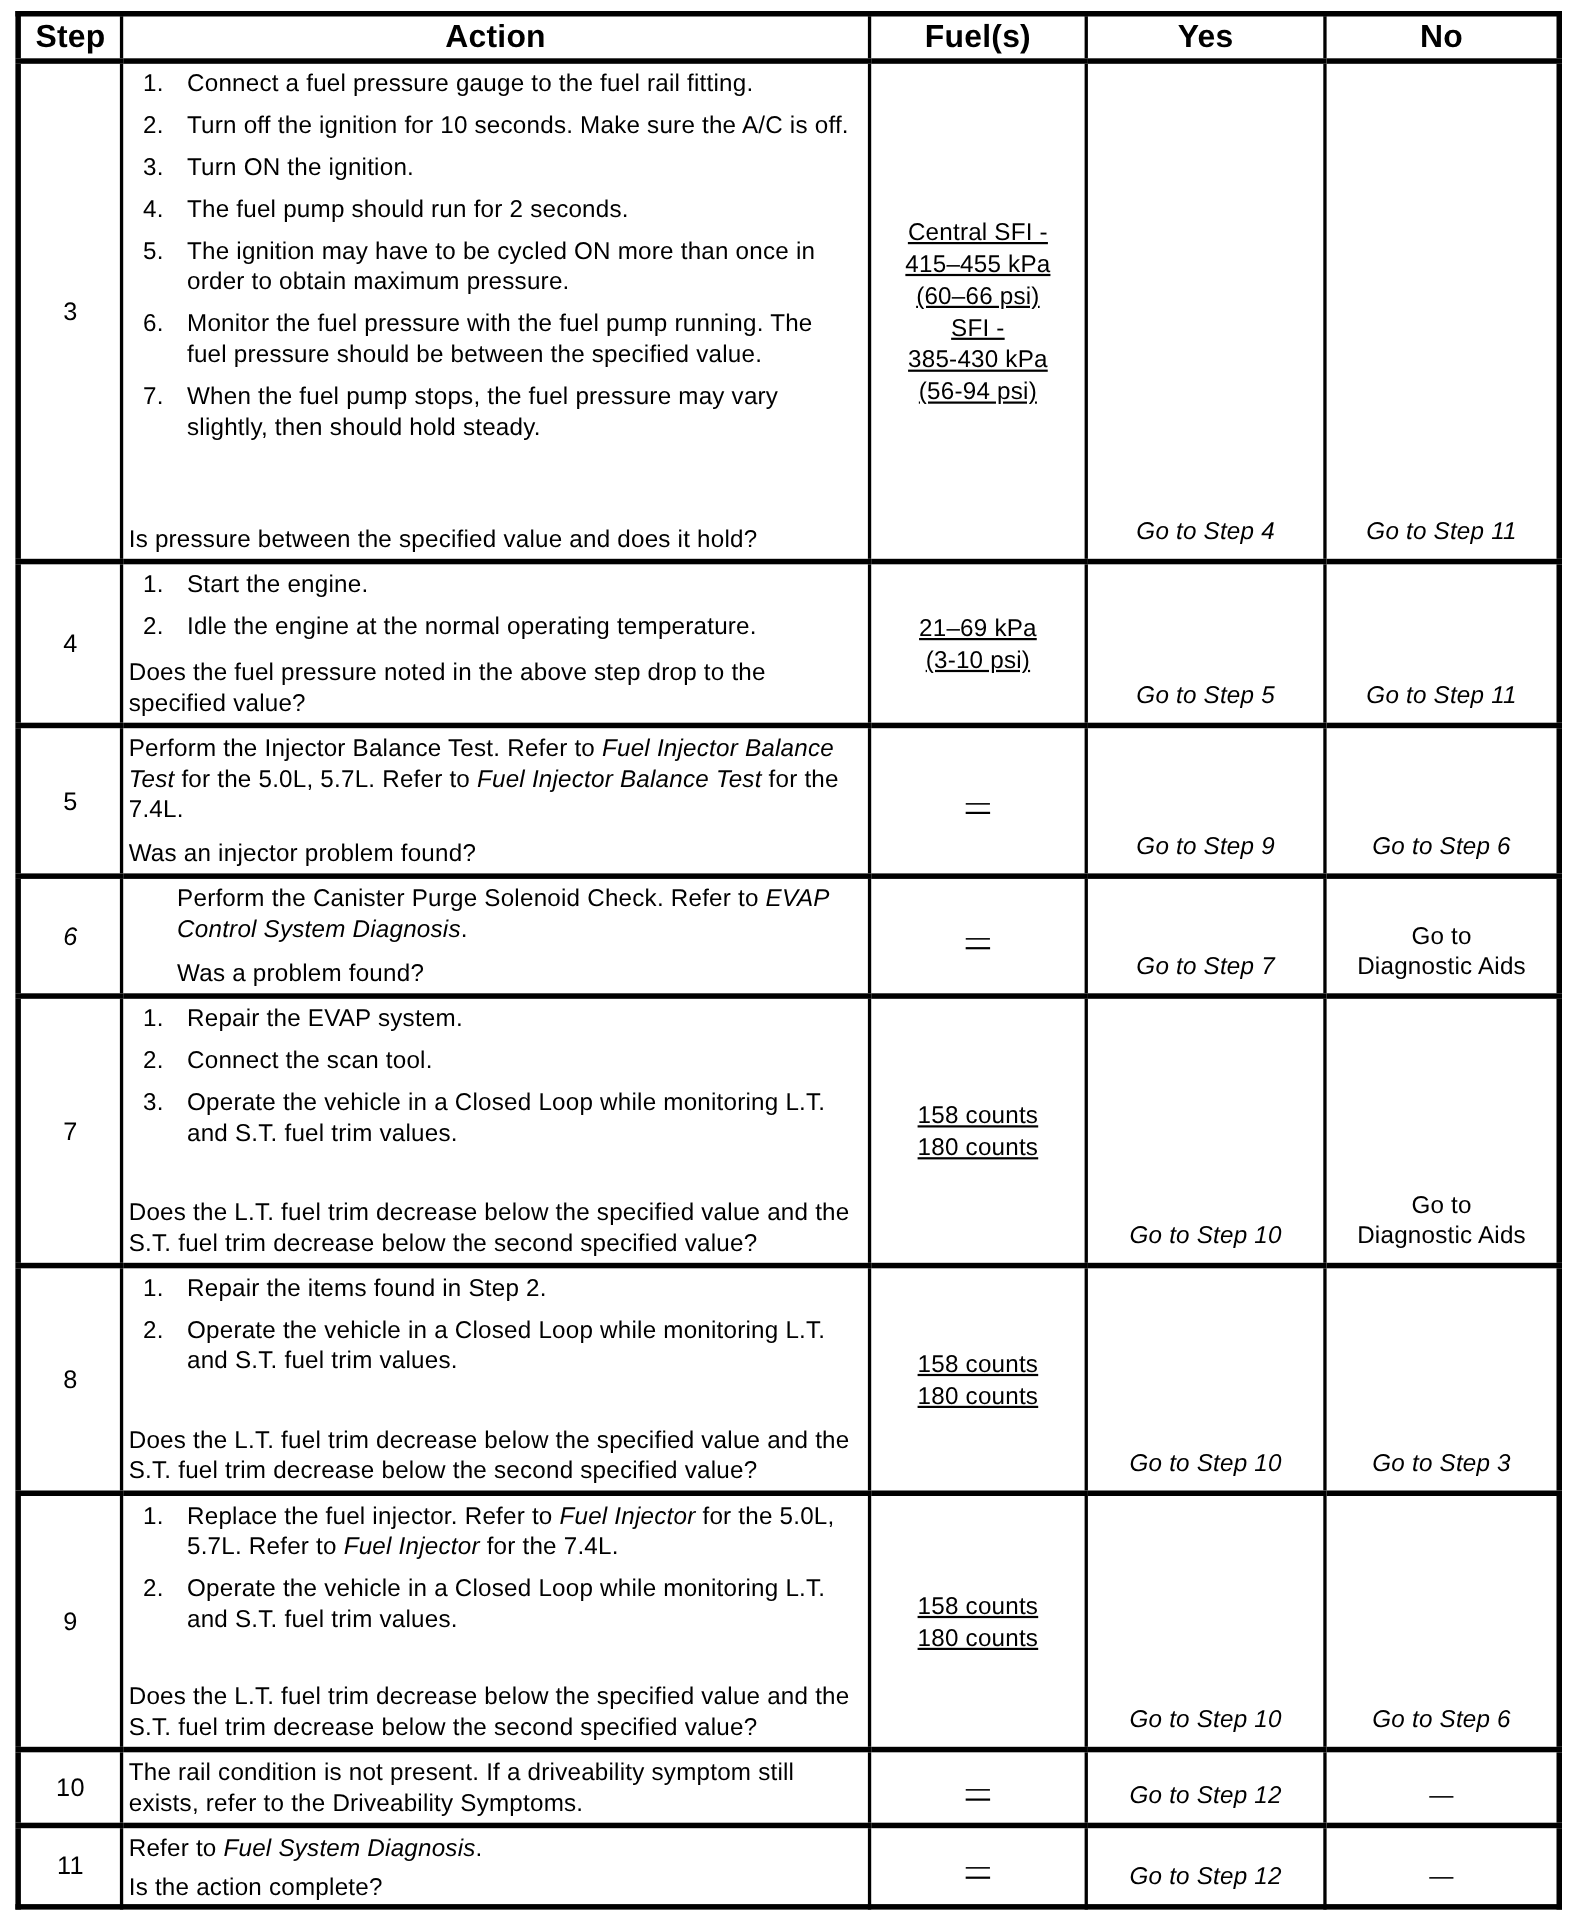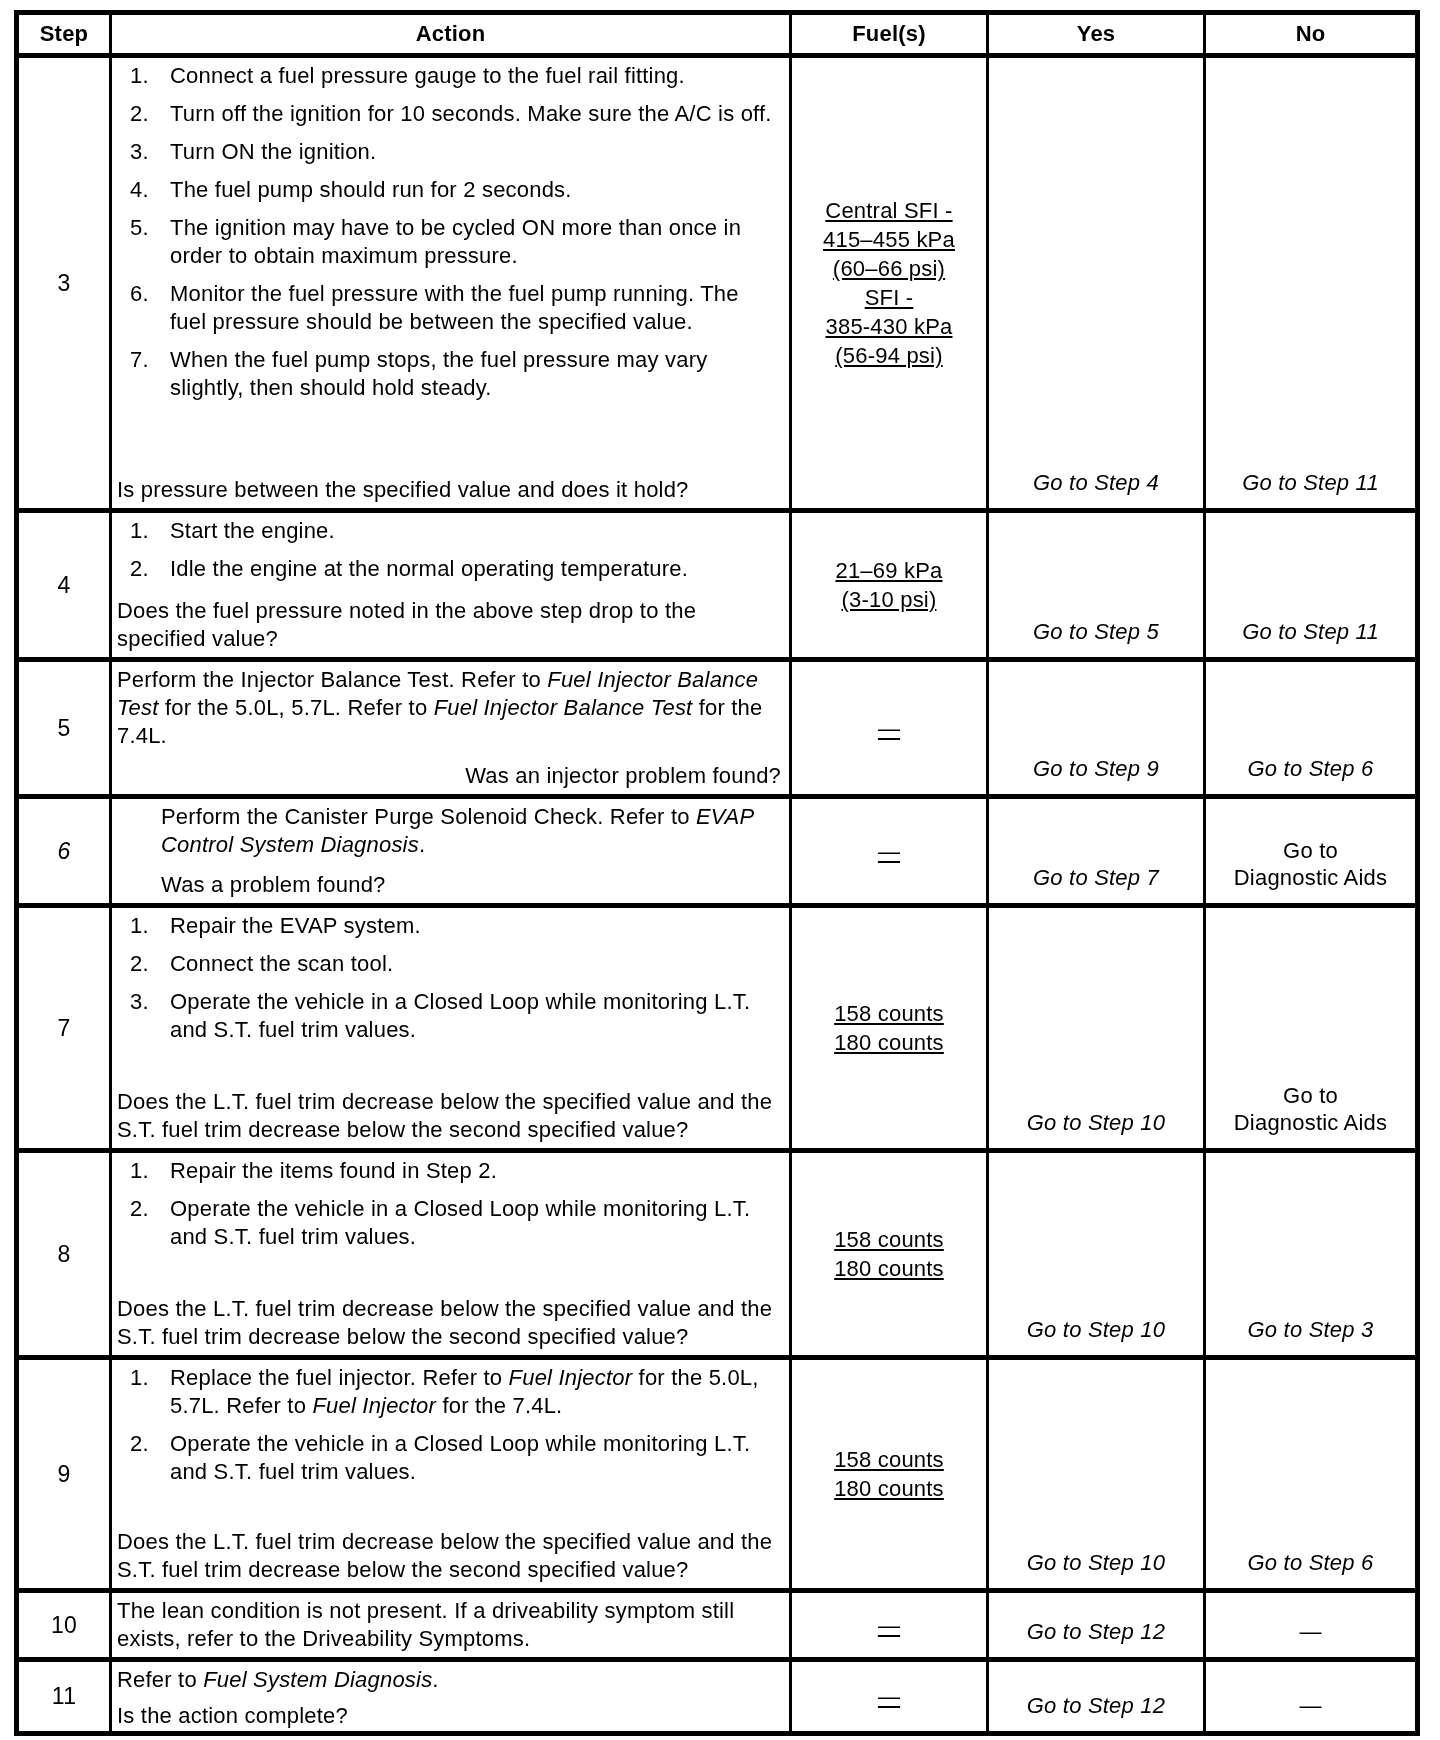--- a/index.html
+++ b/index.html
@@ -9,21 +9,21 @@
     letter-spacing:0.2px;
     position:relative;
   }
   .sheet{position:absolute;left:14px;top:10px;}
   table{
     border-collapse:collapse;table-layout:fixed;width:1401px;
     border:5px solid #000;
   }
   th{
     border:3px solid #000;border-bottom-width:5px;
-    height:38px;font-weight:bold;font-size:22px;text-align:center;
+    height:38px;font-weight:bold;font-size:29px;text-align:center;
     padding:0 2px;
   }
   td{border:3px solid #000;vertical-align:middle;}
   tbody td{border-top-width:5px;}
   .step-cell{text-align:center;font-size:23px;}
   .action-cell{vertical-align:top;padding:4px 8px 4px 5px;font-size:22px;line-height:28px;}
   .action-wrap{display:flex;flex-direction:column;}
   .item{display:flex;margin-top:10px;padding-left:13px;}
   .item:first-child{margin-top:0;}
   .num{flex:none;width:40px;}
@@ -144,21 +144,21 @@
           </td>
           <td class="no-cell">
             <div class="goto it">
               <div>Go to Step 11</div>
             </div>
           </td>
         </tr>
         <tr style="height: 137px;">
           <td class="step-cell"><span>5</span></td>
           <td class="action-cell">
-            <div class="action-wrap" style="height: 124px; align-items: flex-end;">
+            <div class="action-wrap" style="height: 124px;">
               <div class="lead"><span>Perform the Injector Balance Test. Refer to </span><span class="it">Fuel Injector Balance Test</span><span> for the 5.0L, 5.7L. Refer to </span><span class="it">Fuel Injector Balance Test</span><span> for the 7.4L.</span></div>
               <div class="question"><span>Was an injector problem found?</span></div>
             </div>
           </td>
           <td class="value-cell">
             <div class="vgroup">
               <div class="vline">—</div>
             </div>
           </td>
           <td class="yes-cell">
@@ -301,21 +301,21 @@
           <td class="no-cell">
             <div class="goto it">
               <div>Go to Step 6</div>
             </div>
           </td>
         </tr>
         <tr style="height: 69px;">
           <td class="step-cell"><span>10</span></td>
           <td class="action-cell">
             <div class="action-wrap" style="height: 56px;">
-              <div class="lead"><span>The lean condition is not present. If a driveability symptom still exists, refer to the Driveability Symptoms.</span></div>
+              <div class="lead"><span>The rail condition is not present. If a driveability symptom still exists, refer to the Driveability Symptoms.</span></div>
             </div>
           </td>
           <td class="value-cell">
             <div class="vgroup">
               <div class="vline">—</div>
             </div>
           </td>
           <td class="yes-cell">
             <div class="goto it">
               <div>Go to Step 12</div>

